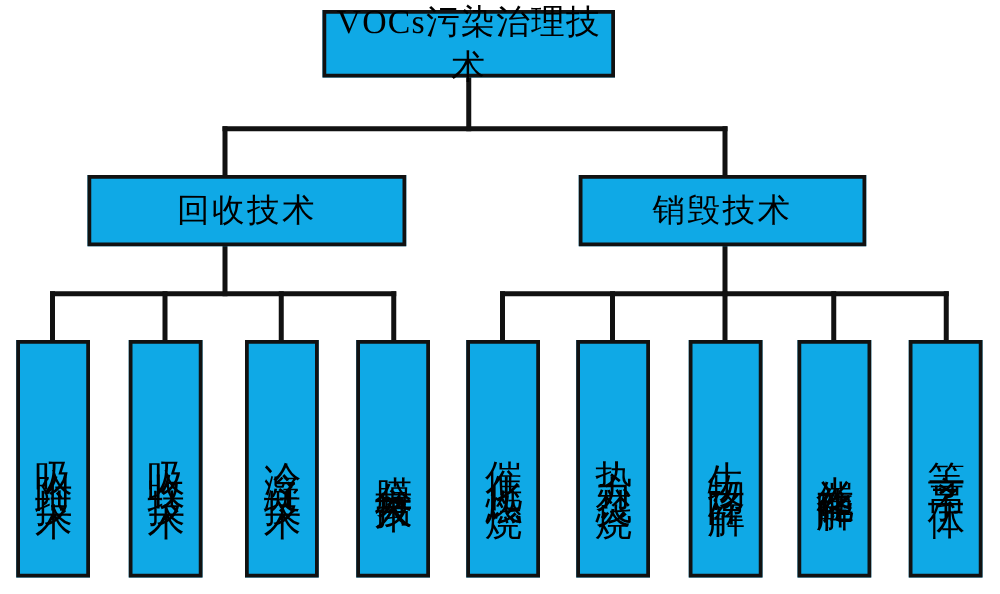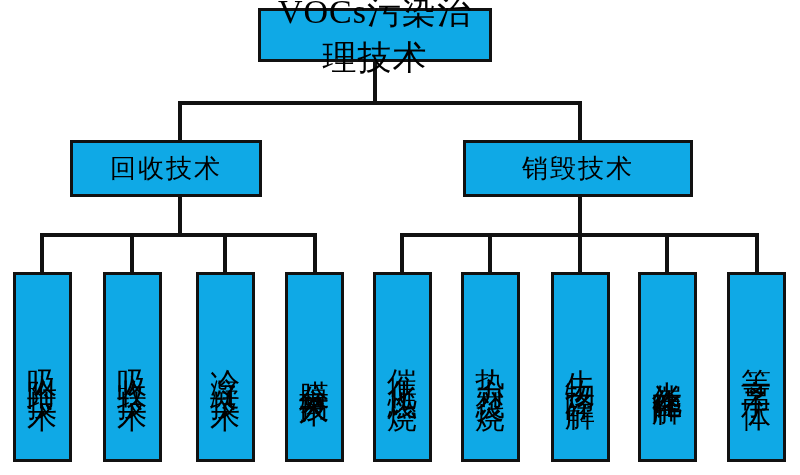--- a/index.html
+++ b/index.html
@@ -27,27 +27,27 @@
     background:var(--box-fill);
     border:3px solid var(--box-border);
     box-sizing:border-box;
     display:flex;
     align-items:center;
     justify-content:center;
     text-align:center;
   }
   .root-node{
     left:258px; top:8px; width:234px; height:54px;
-    font-size:34px; letter-spacing:1px;
+    font-size:27px; letter-spacing:1px;
   }
   .branch-node{
     top:140px; height:57px;
     font-size:26px; letter-spacing:2px;
   }
-  .branch-left{ left:70px; width:192px; }
+  .branch-left{ left:70px; width:255px; }
   .branch-right{ left:463px; width:230px;text-align:right; }
   .leaf-node{
     top:272px; height:190px; width:59px;
     font-size:30px;
   }
   .leaf-node .vtext{
     writing-mode:vertical-rl;
     text-orientation:upright;
     line-height:59px;
     letter-spacing:11px;

